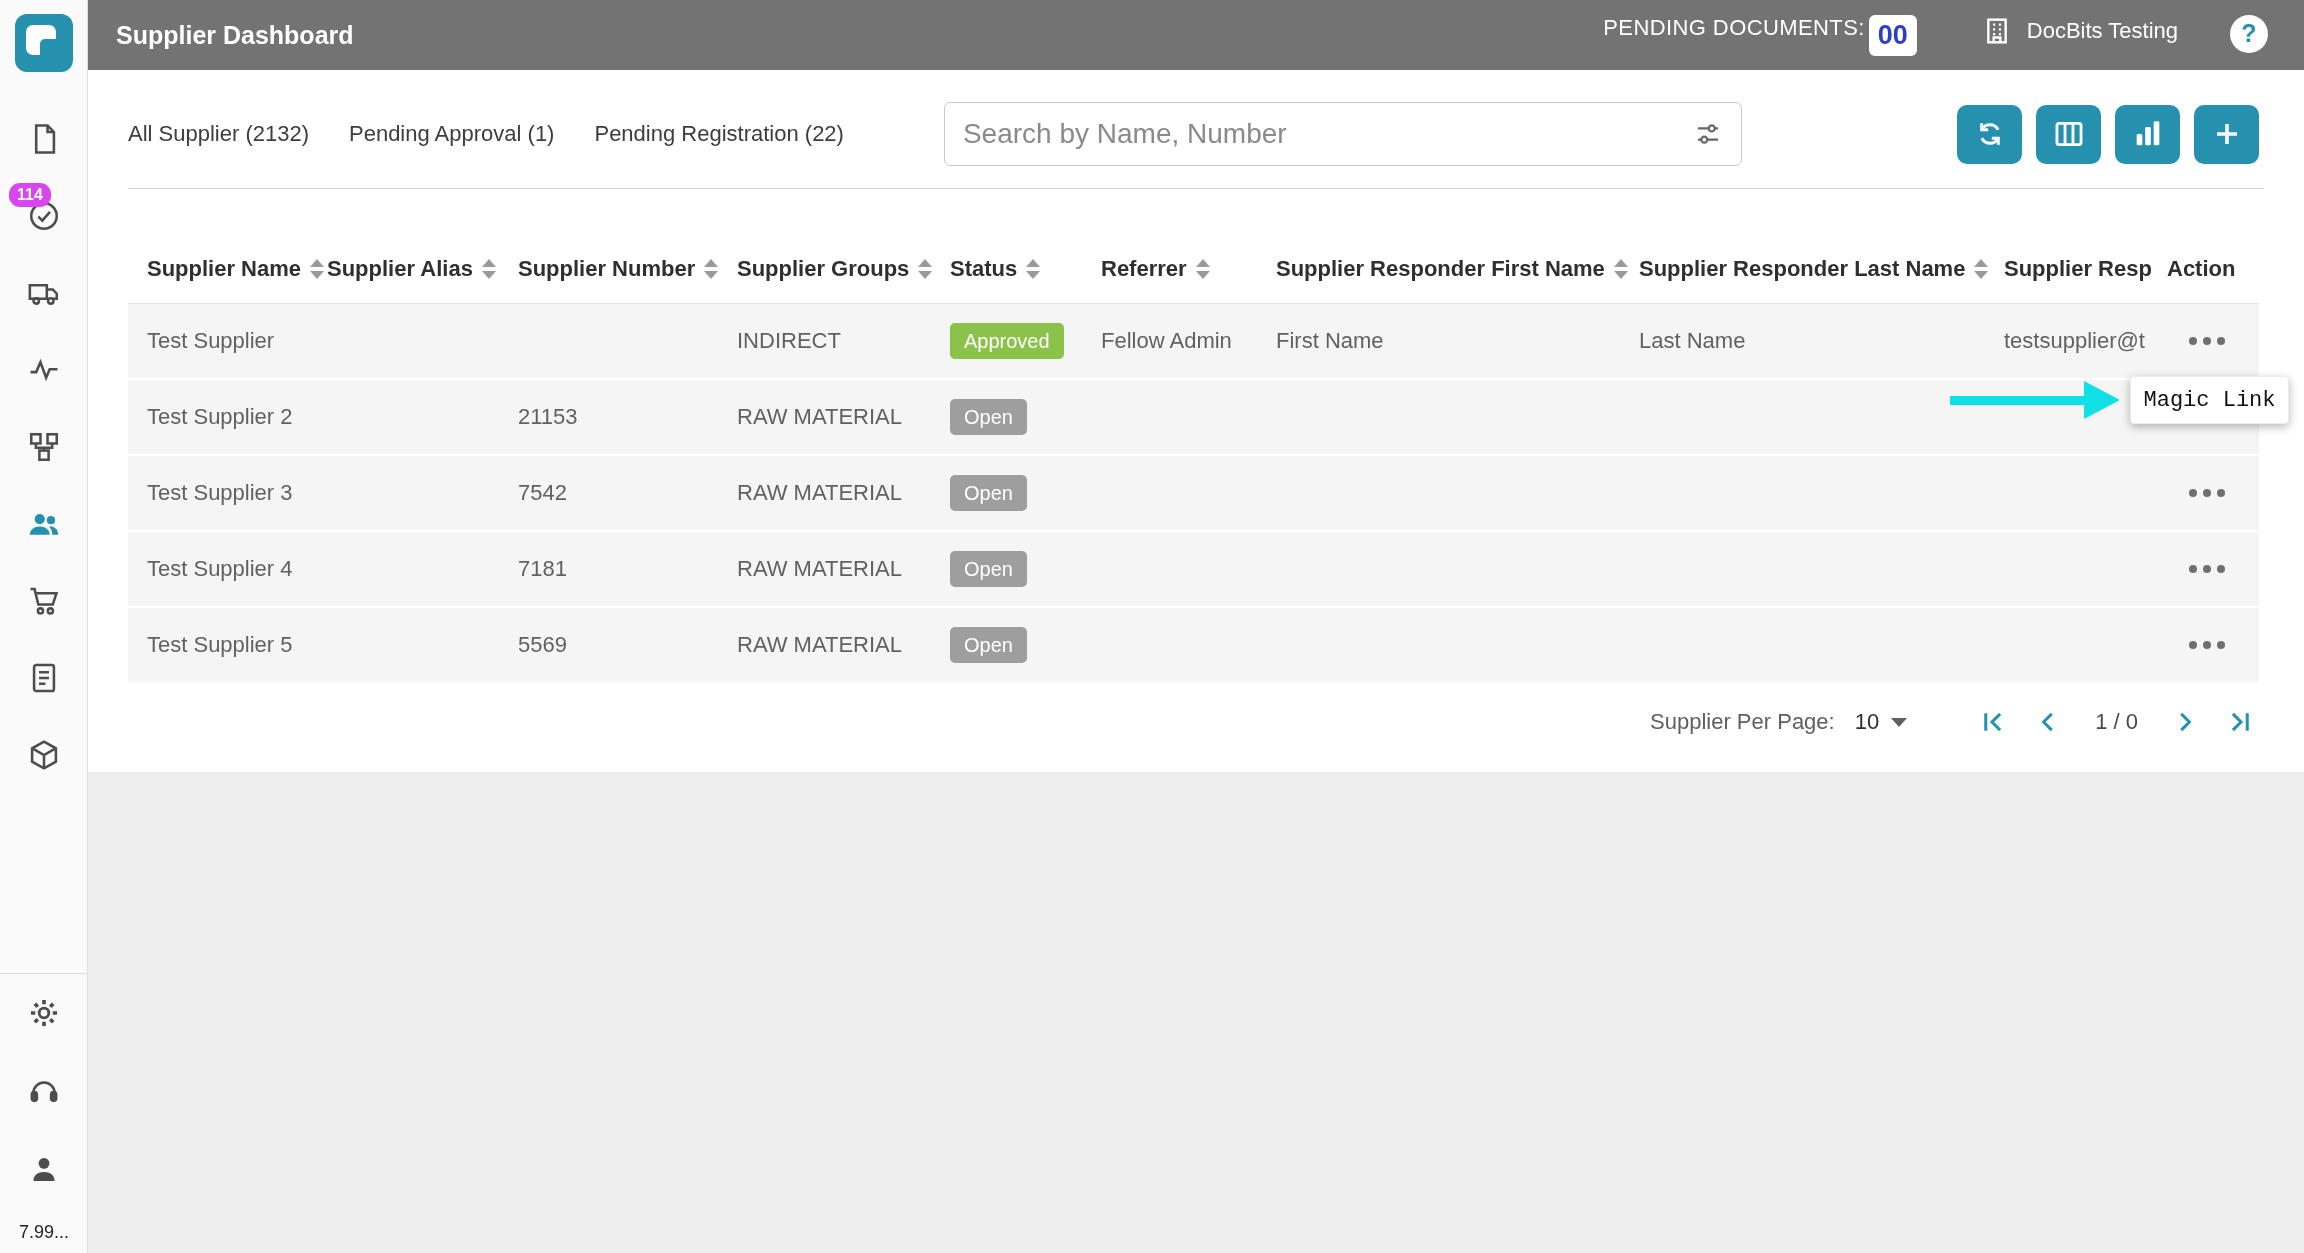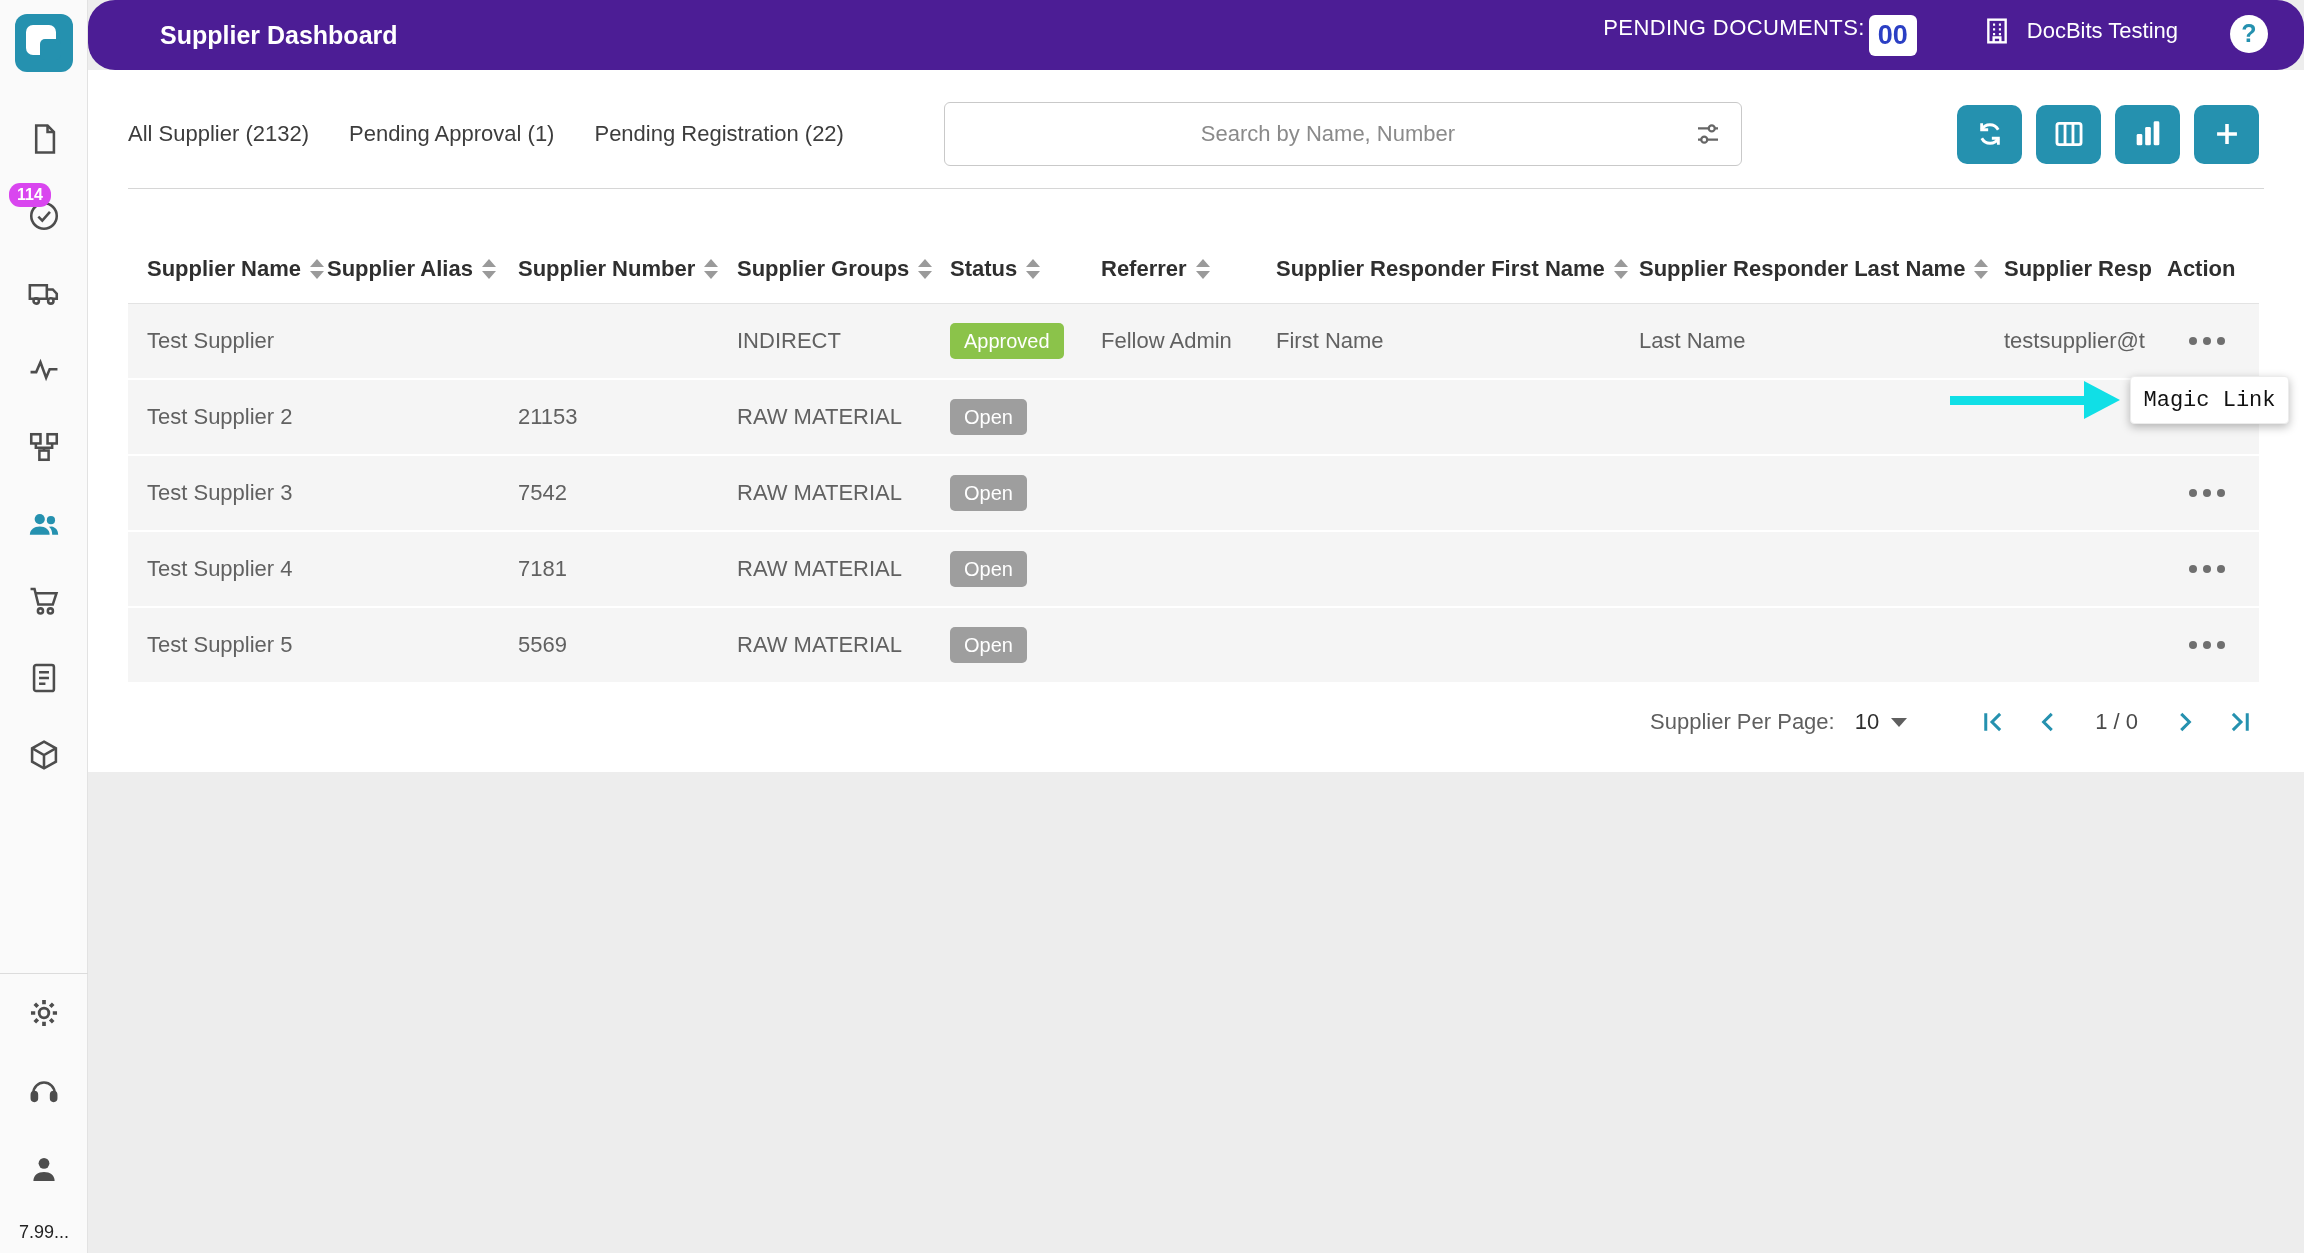--- a/index.html
+++ b/index.html
@@ -35,22 +35,22 @@
     font-size:16px; line-height:16px; padding:4px 8px; border-radius:11px; font-weight:bold; z-index:2;
   }
   .side-bottom {
     position:absolute; bottom:0; left:0; width:88px; border-top:1px solid #dcdcdc; padding-bottom:10px;
   }
   .side-bottom .nav-item { height:78px; }
   .version { text-align:center; font-size:18px; color:#222; margin-top:14px; white-space:nowrap; overflow:hidden; }
 
   
   .topbar {
-    position:absolute; left:88px; right:0; top:0; height:70px; background:#4c1d95;
-    color:#fff; display:flex; align-items:center; padding:0 36px 0 72px; z-index:5;border-radius:27px;
+    position:absolute; left:88px; right:0; top:0; height:70px; background:#737373;
+    color:#fff; display:flex; align-items:center; padding:0 36px 0 28px; z-index:5;
   }
   .topbar-title { font-size:25px; font-weight:bold; }
   .topbar-right { margin-left:auto; display:flex; align-items:flex-start; }
   .pending-label { font-size:22px; letter-spacing:.4px; }
   .pending-count {
     background:#fff; color:#2b3fc4; font-weight:bold; font-size:27px;
     padding:5px 9px; border-radius:6px; margin-left:4px;
   }
   .org-wrap { display:flex; align-items:center; margin-left:64px; }
   .org-wrap svg { width:32px; height:32px; margin-right:14px; }
@@ -65,21 +65,21 @@
   .main-panel { position:absolute; left:88px; top:70px; right:0; height:702px; background:#fff; }
 
   .controls-row { display:flex; align-items:center; padding:0 45px 0 40px; margin-top:31px; height:66px; }
   .tabs { display:flex; gap:40px; font-size:22px; color:#3d3d3d; white-space:nowrap; }
   .tab { cursor:pointer; }
 
   .search-box {
     margin-left:100px; width:798px; height:64px; border:1px solid #c9c9c9; border-radius:6px;
     display:flex; align-items:center; padding:0 18px;
   }
-  .search-box input { border:none; outline:none; flex:1; font-size:22px; color:#333; background:transparent;text-align:center; }
+  .search-box input { border:none; outline:none; flex:1; font-size:28px; color:#333; background:transparent; }
   .search-box input::placeholder { color:#8a8a8a; }
   .search-box svg { width:30px; height:30px; flex:0 0 auto; }
 
   .toolbar { margin-left:auto; display:flex; gap:14px; }
   .tool-btn {
     width:65px; height:59px; background:#2591af; border:none; border-radius:10px;
     display:flex; align-items:center; justify-content:center; color:#fff; cursor:pointer;
   }
   .tool-btn svg { width:34px; height:34px; }
 

